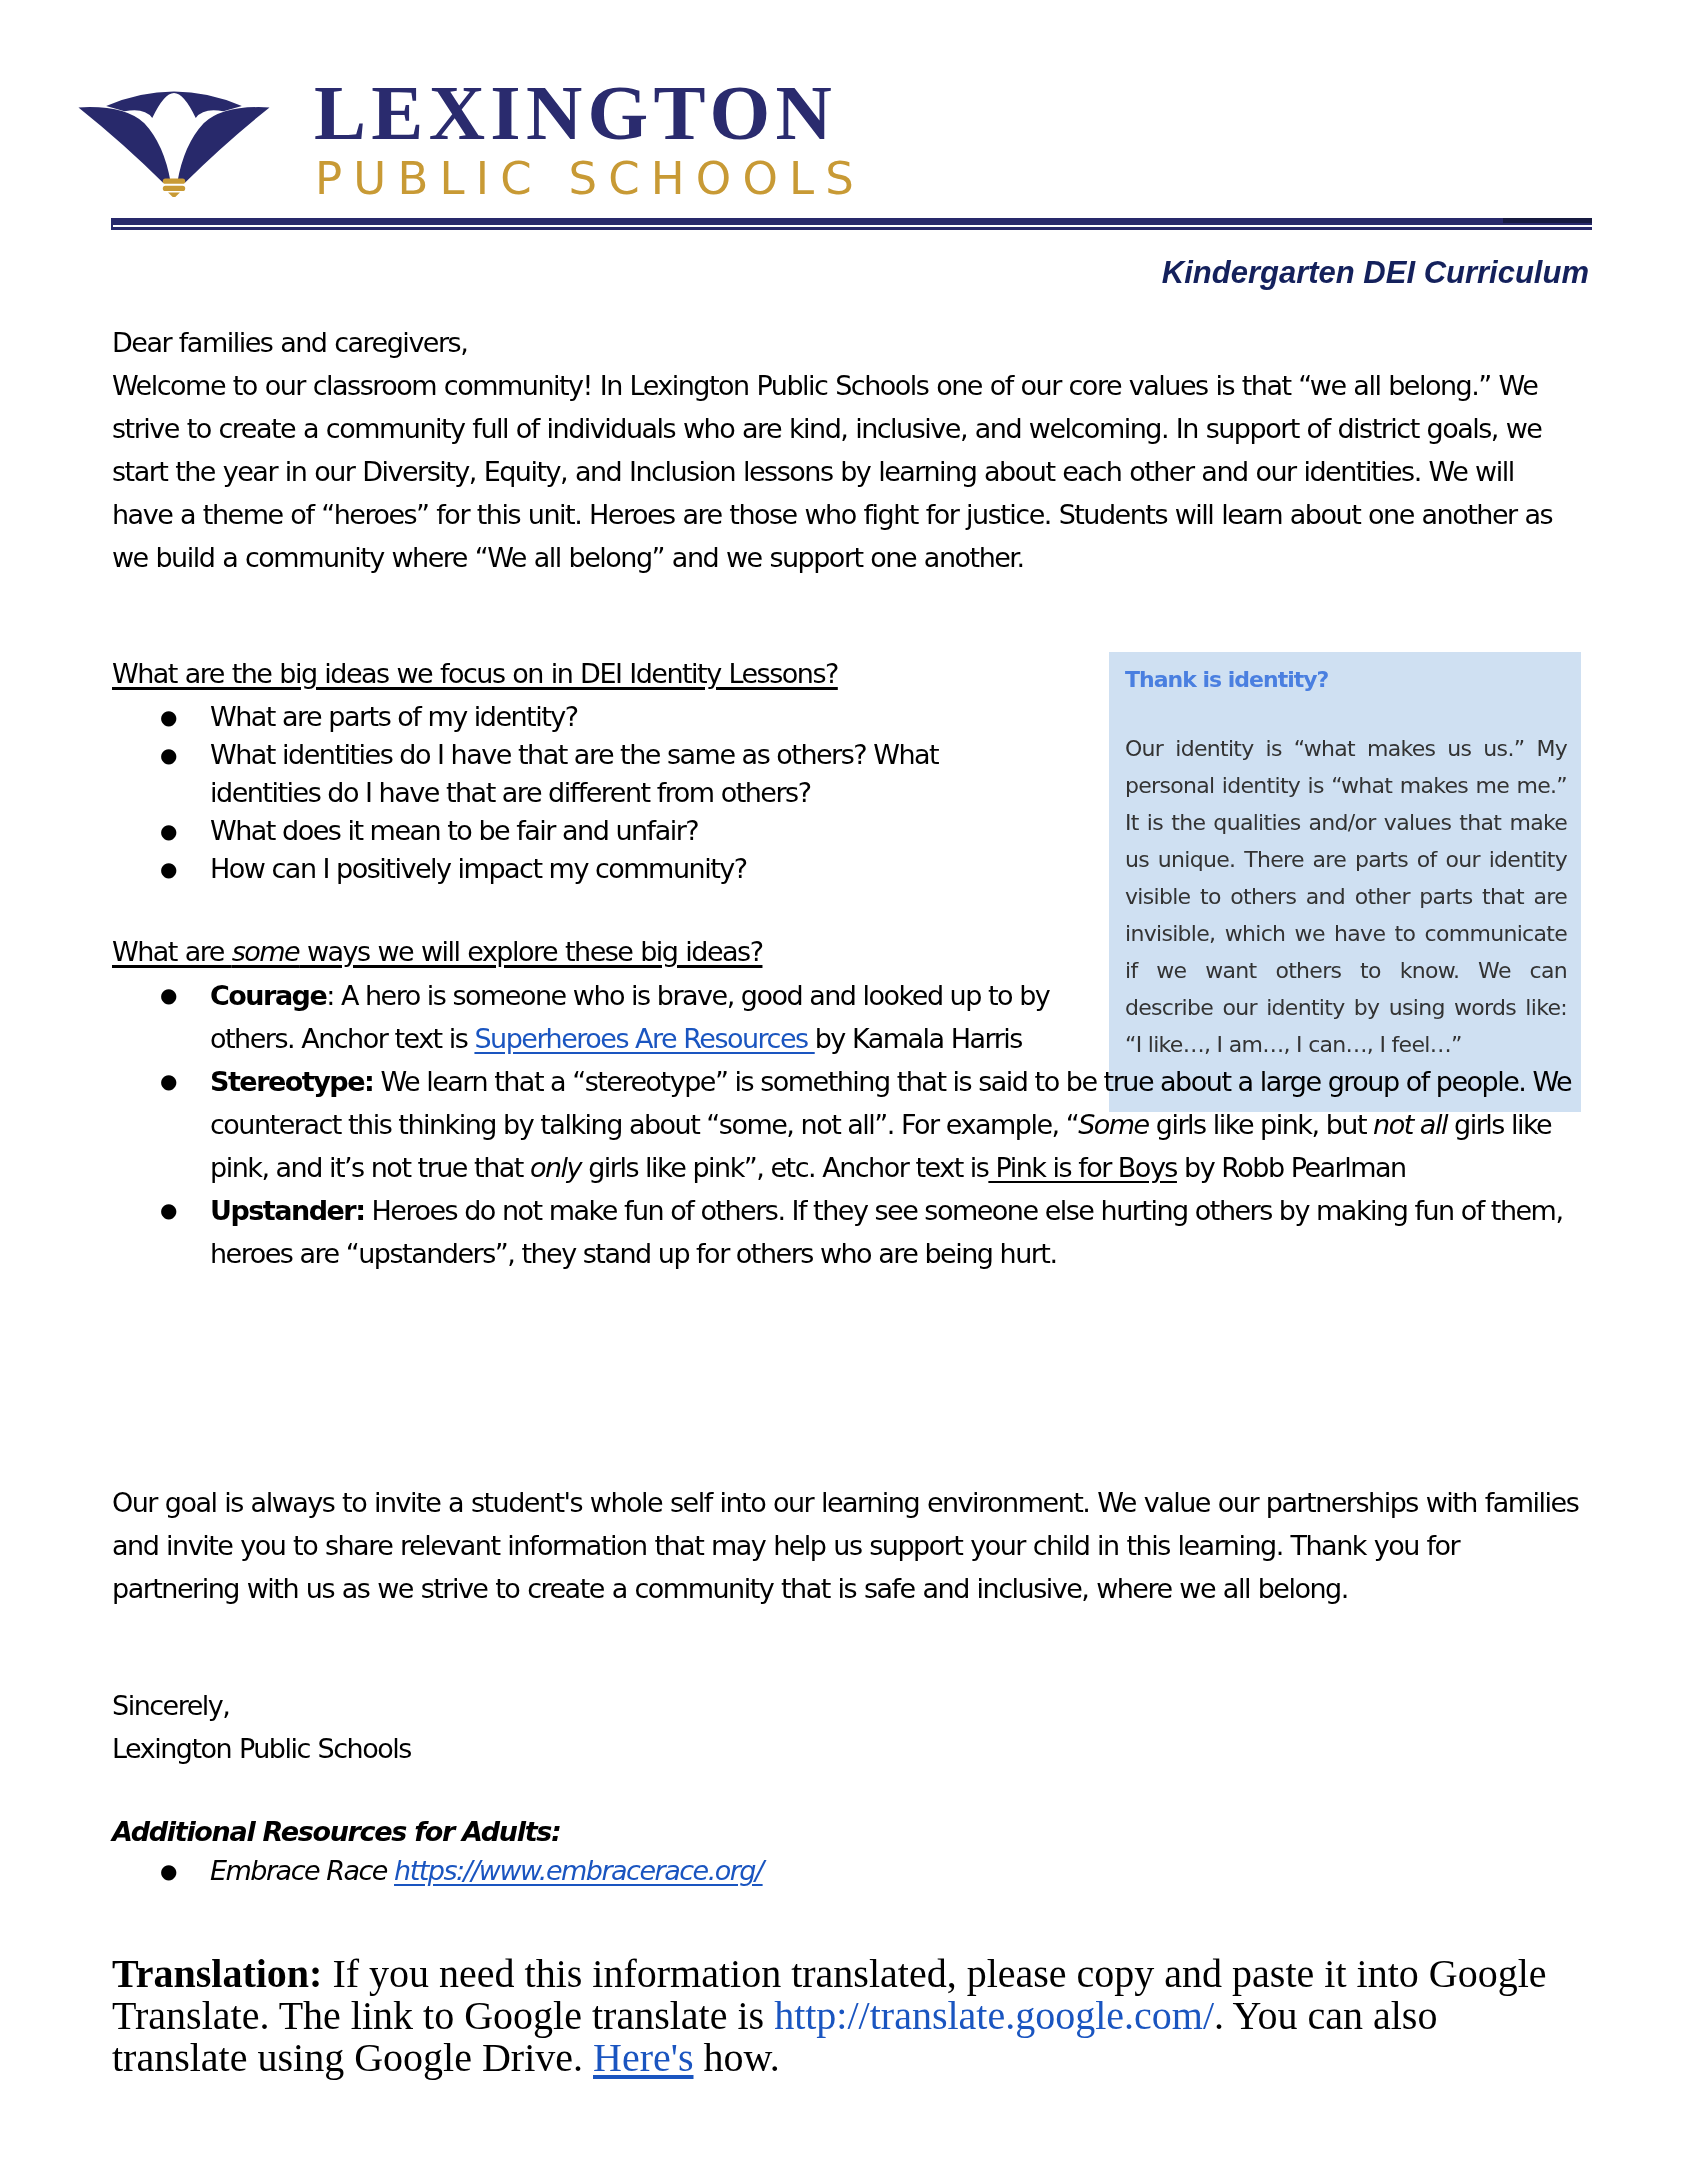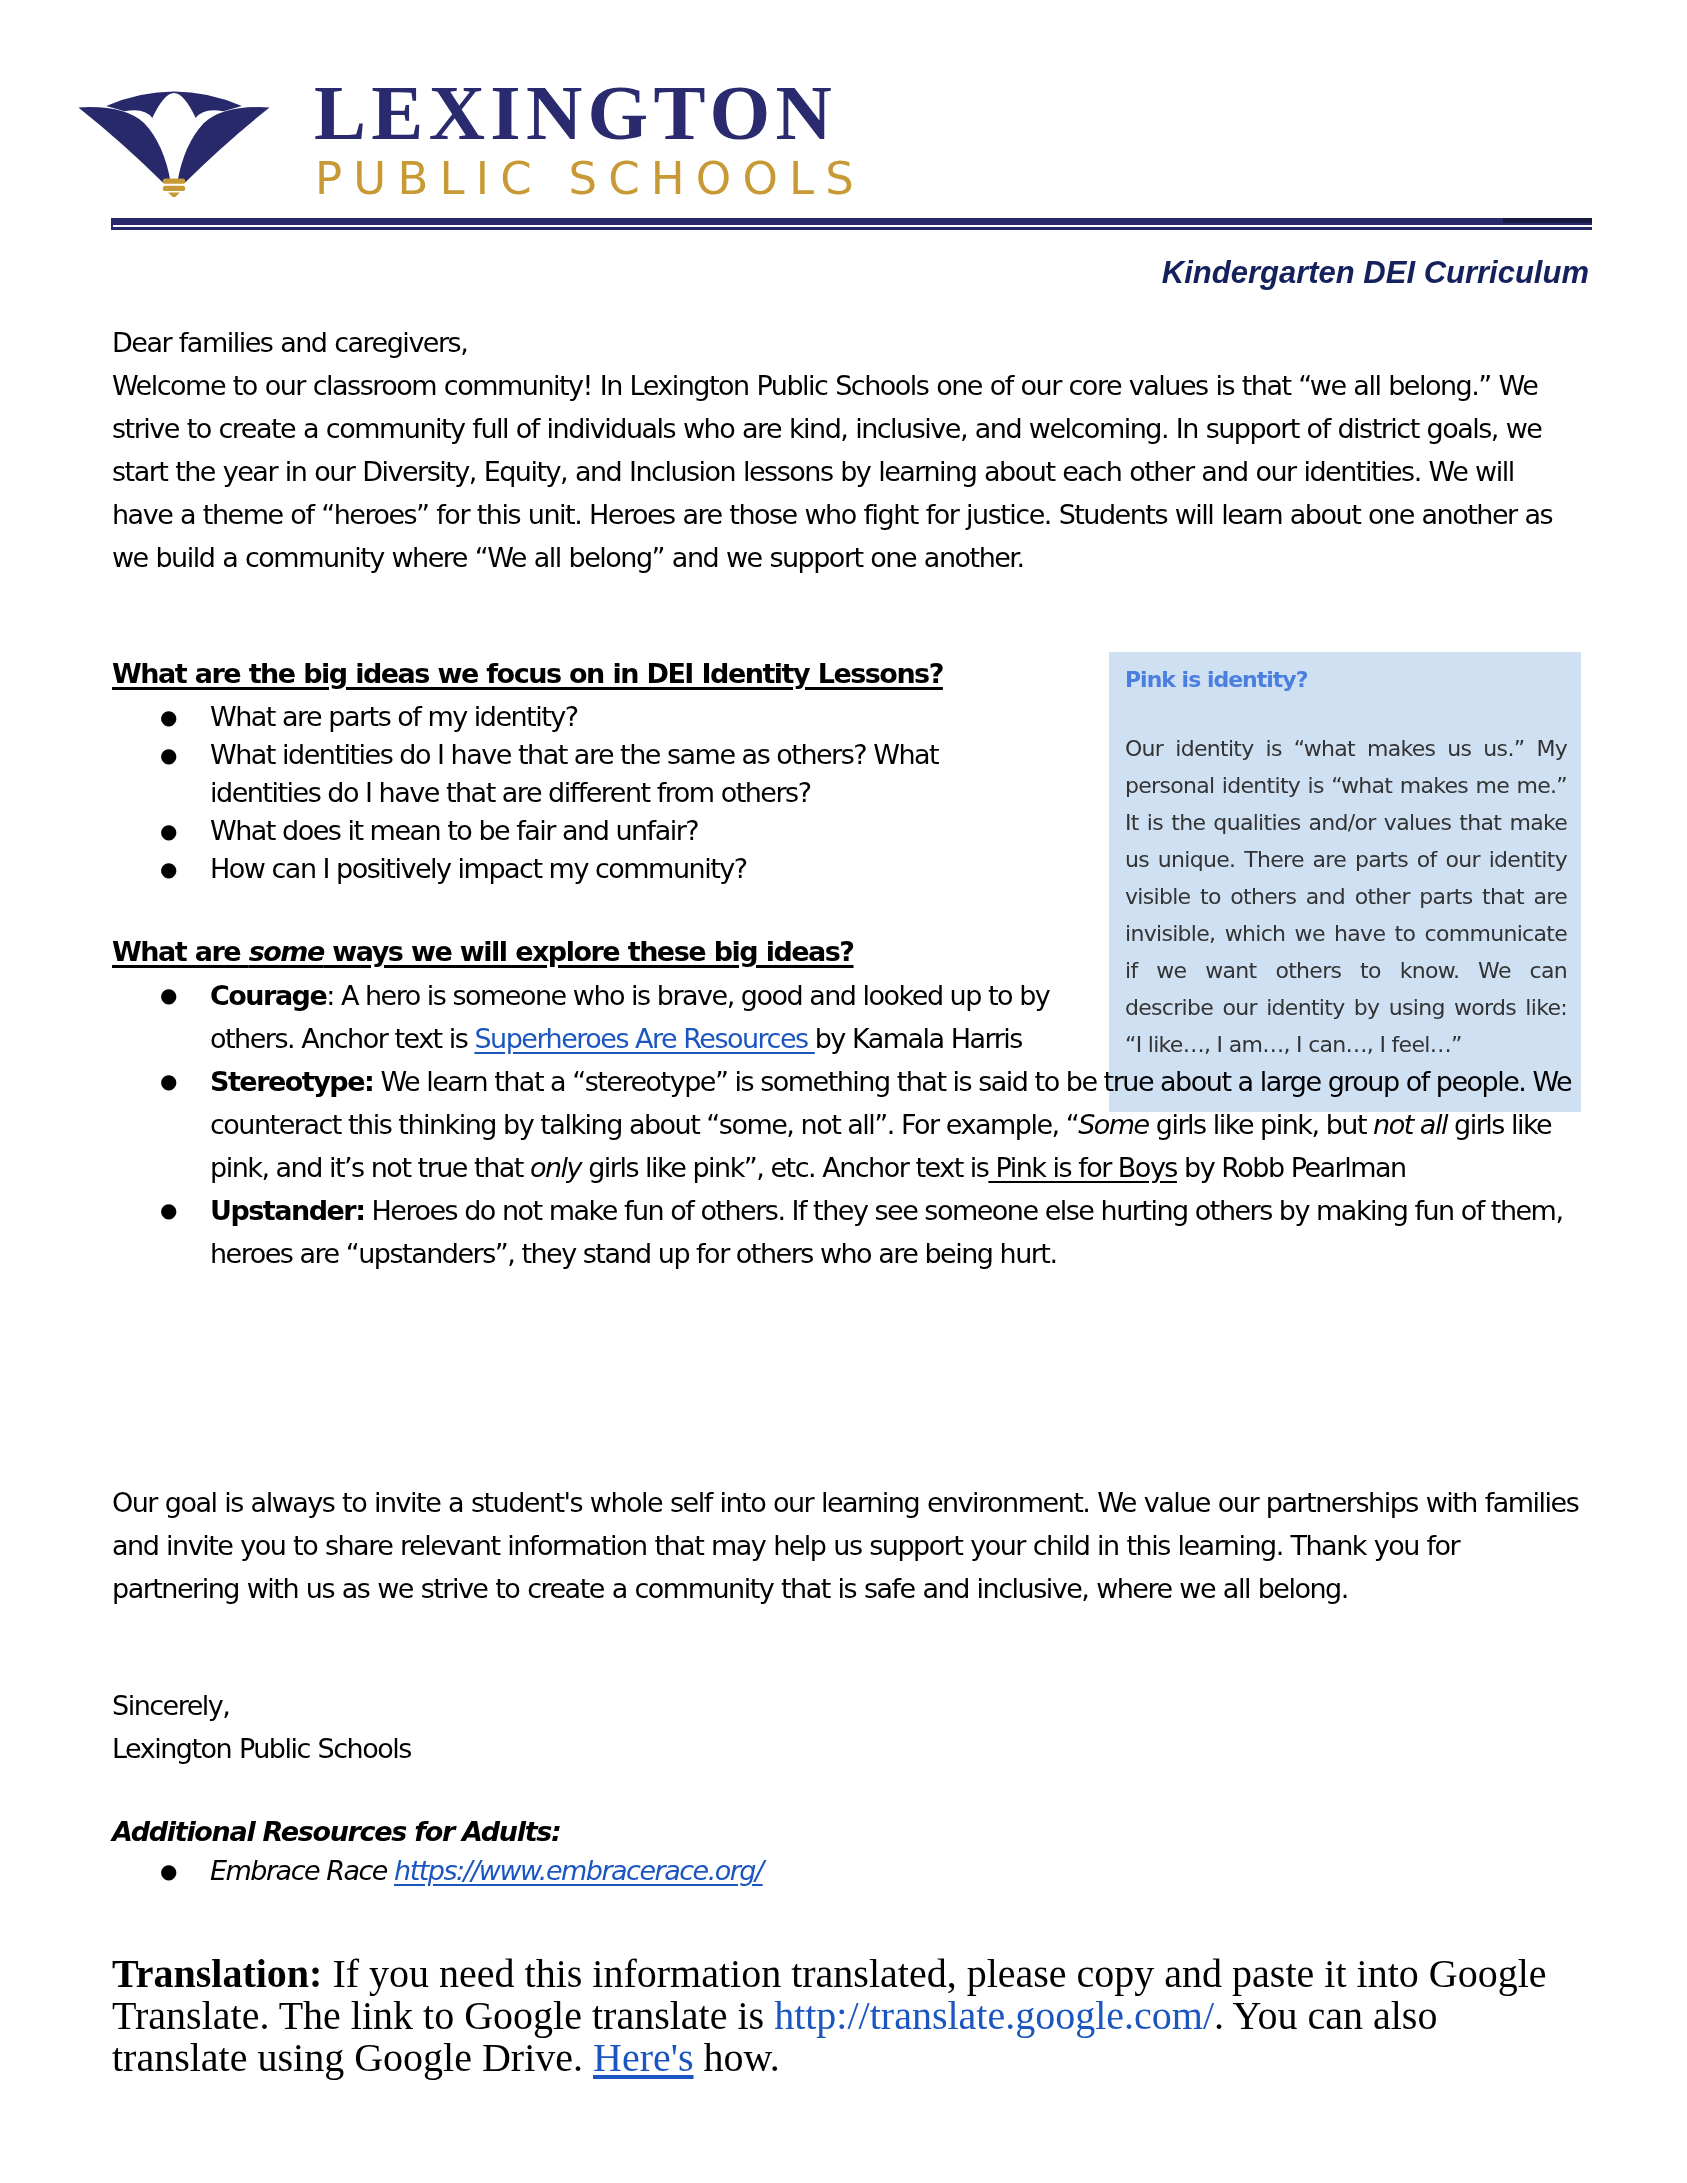--- a/index.html
+++ b/index.html
@@ -15,21 +15,21 @@
     .header-bar { position: absolute; left: 111px; top: 218px; width: 1481px; height: 12px; background: #28296b; }
     .header-bar .hl { position: absolute; left: 2px; right: 0; top: 7.3px; height: 1.3px; background: #fff; }
     .header-bar .dark { position: absolute; right: 0; top: 0; width: 89px; height: 5.3px; background: #171a40; }
 
     .doc-title { position: absolute; right: 98px; top: 255px; font-family: "Liberation Sans", sans-serif;
                  font-weight: bold; font-style: italic; font-size: 31px; color: #14215c; }
 
     .body-text { position: absolute; left: 112px; width: 1469px; font-family: "DejaVu Sans", sans-serif;
                  font-size: 27px; line-height: 43px; letter-spacing: -1.5px; word-spacing: 0.7px; }
     .p-intro { top: 321px; }
-    .heading-u { font-weight: bold; text-decoration: underline; text-decoration-thickness: 2.6px; text-underline-offset: 4px; }
+    .heading-u { font-weight: normal; text-decoration: underline; text-decoration-thickness: 2.6px; text-underline-offset: 4px; }
 
     .sec1-head { top: 652px; }
     .bullets { position: absolute; left: 112px; font-family: "DejaVu Sans", sans-serif; font-size: 27px;
                line-height: 40px; letter-spacing: -1.5px; }
     .bullets .li { position: relative; padding-left: 98px; }
     .bullets .li::before { content: "\25CF"; position: absolute; left: 48px; top: 0; font-size: 20px; }
     .list1 { top: 698px; width: 920px; line-height: 38px; }
     .list1 .li { margin-bottom: 0; }
 
     .sec2-head { top: 930px; }
@@ -75,21 +75,21 @@
 </div>
 
 <div class="doc-title">Kindergarten DEI Curriculum</div>
 
 <div class="body-text p-intro">
   <div>Dear families and caregivers,</div>
   <div>Welcome to our classroom community!  In Lexington Public Schools one of our core values is that “we all belong.”  We strive to create a community full of individuals who are kind, inclusive, and welcoming.  In support of district goals, we start the year in our Diversity, Equity, and Inclusion lessons by learning about each other and our identities.  We will have a theme of “heroes” for this unit.  Heroes are those who fight for justice.  Students will learn about one another as we build a community where “We all belong” and we support one another.</div>
 </div>
 
 <div class="id-box">
-  <div class="id-title">Pink is identity?</div>
+  <div class="id-title">Thank is identity?</div>
   <div class="id-body">Our identity is “what makes us us.”  My personal identity is “what makes me me.”   It is the qualities and/or values that make us unique.  There are parts of our identity visible to others and other parts that are invisible, which we have to communicate if we want others to know.  We can describe our identity by using words like: “I like…, I am…, I can…, I feel…”</div>
 </div>
 
 <div class="body-text sec1-head">
   <span class="heading-u">What are the big ideas we focus on in DEI Identity Lessons?</span>
 </div>
 <div class="bullets list1">
   <div class="li"><span>What are parts of my identity?</span></div>
   <div class="li"><span>What identities do I have that are the same as others? What identities do I have that are different from others?</span></div>
   <div class="li"><span>What does it mean to be fair and unfair?</span></div>

